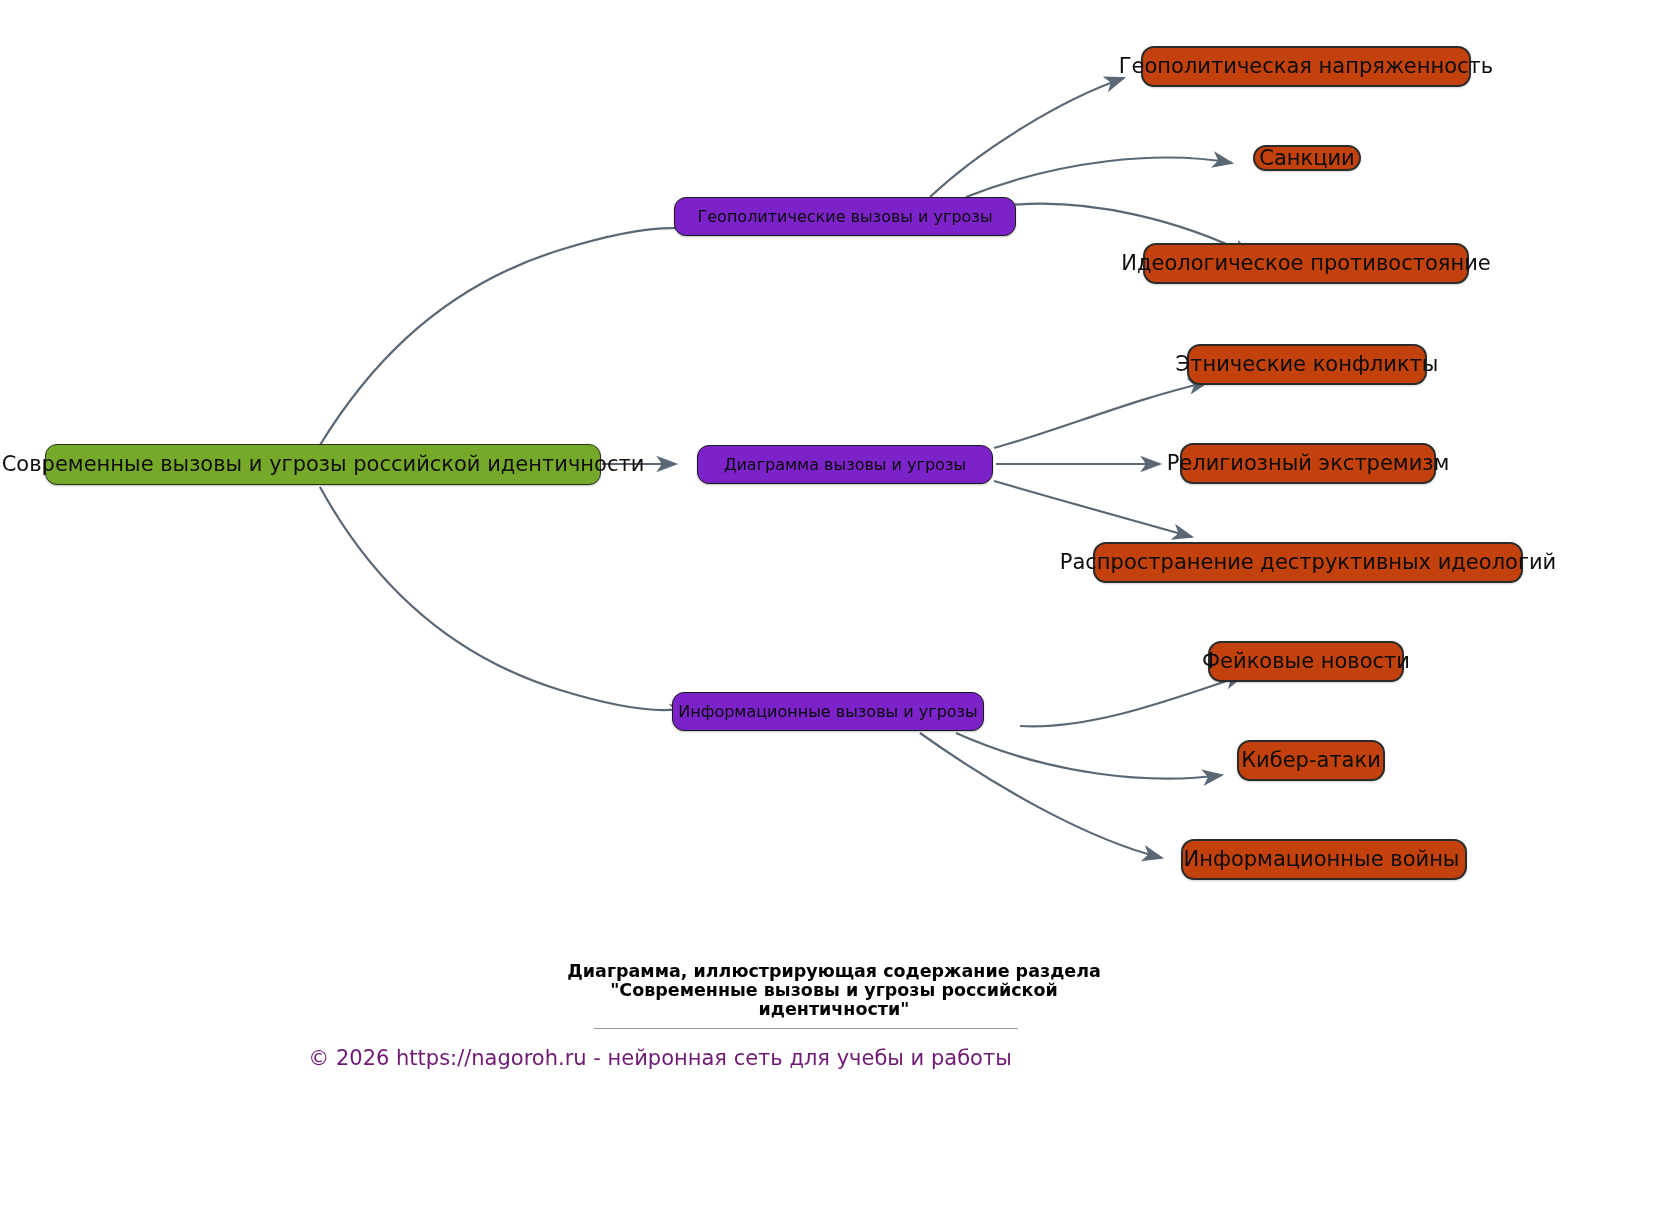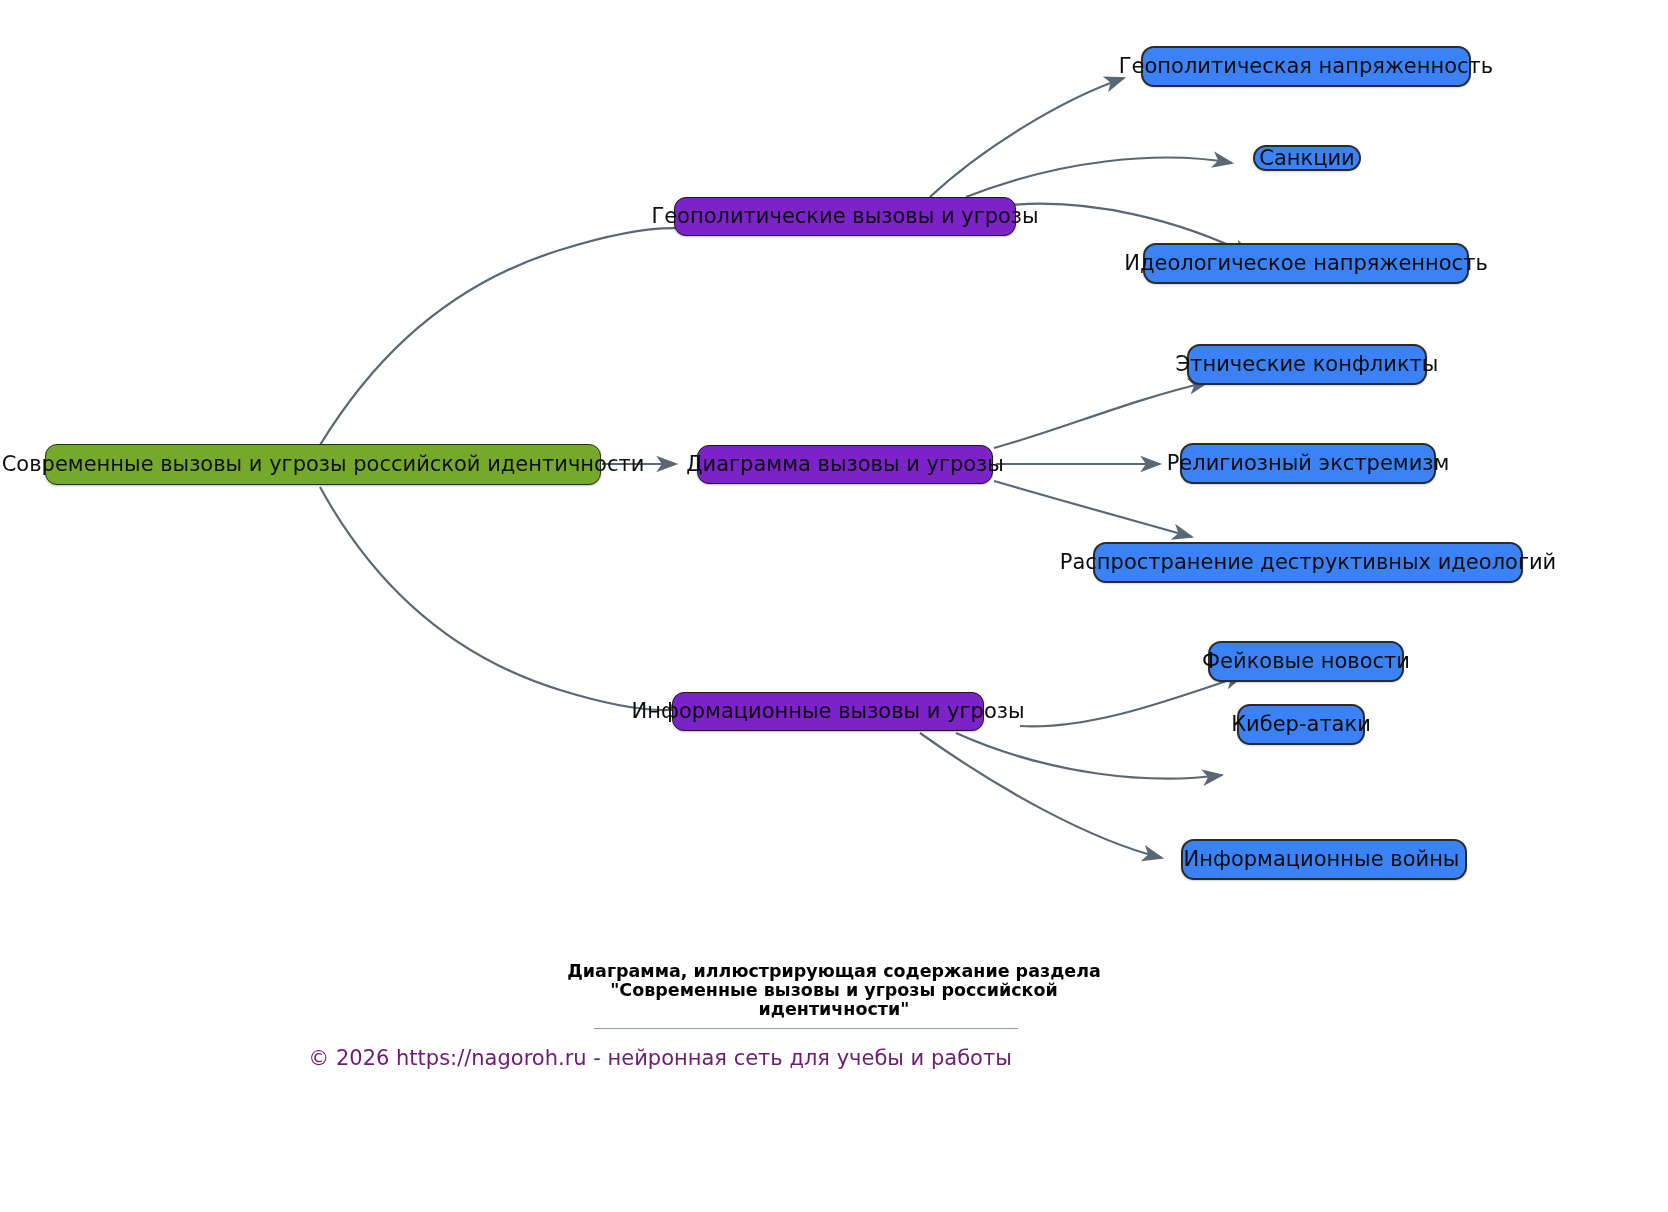--- a/index.html
+++ b/index.html
@@ -45,26 +45,26 @@
     color: #101010;
     font-size: 21px;
     padding: 0 14px;
     box-shadow: 0 1px 2px rgba(0,0,0,0.25);
   }
   .node-branch {
     background: #7b22c9;
     border: 1.6px solid #1a1a1a;
     border-radius: 12px;
     color: #0d0d0d;
-    font-size: 21px;
+    font-size: 16px;
     padding: 0 14px;
     box-shadow: 0 1px 2px rgba(0,0,0,0.25);
   }
   .node-leaf {
-    background: #3b82f6;
+    background: #c2410c;
     border: 2px solid #2b2b2b;
     border-radius: 13px;
     color: #0d0d0d;
     font-size: 21px;
     padding: 0 16px;
     box-shadow: 0 1px 2px rgba(0,0,0,0.18);
   }
   .caption {
     position: absolute;
     left: 0;
@@ -132,21 +132,21 @@
     <span>Геополитические вызовы и угрозы</span>
   </div>
 
   <div class="node node-leaf" style="left:1141px; top:46px; width:330px; height:41px;">
     <span>Геополитическая напряженность</span>
   </div>
   <div class="node node-leaf" style="left:1253px; top:145px; width:108px; height:26px;">
     <span>Санкции</span>
   </div>
   <div class="node node-leaf" style="left:1143px; top:243px; width:326px; height:41px;">
-    <span>Идеологическое напряженность</span>
+    <span>Идеологическое противостояние</span>
   </div>
 
   <div class="node node-branch" style="left:697px; top:445px; width:296px; height:39px;">
     <span>Диаграмма вызовы и угрозы</span>
   </div>
 
   <div class="node node-leaf" style="left:1187px; top:344px; width:240px; height:41px;">
     <span>Этнические конфликты</span>
   </div>
   <div class="node node-leaf" style="left:1180px; top:443px; width:256px; height:41px;">
@@ -156,21 +156,21 @@
     <span>Распространение деструктивных идеологий</span>
   </div>
 
   <div class="node node-branch" style="left:672px; top:692px; width:312px; height:39px;">
     <span>Информационные вызовы и угрозы</span>
   </div>
 
   <div class="node node-leaf" style="left:1208px; top:641px; width:196px; height:41px;">
     <span>Фейковые новости</span>
   </div>
-  <div class="node node-leaf" style="left:1237px; top:704px; width:128px; height:41px;">
+  <div class="node node-leaf" style="left:1237px; top:740px; width:148px; height:41px;">
     <span>Кибер-атаки</span>
   </div>
   <div class="node node-leaf" style="left:1181px; top:839px; width:286px; height:41px;padding-left:11px;">
     <span>Информационные войны</span>
   </div>
 
   <div class="caption" style="top:962px;">
     <span class="caption-line">Диаграмма, иллюстрирующая содержание раздела</span>
     <span class="caption-line">"Современные вызовы и угрозы российской</span>
     <span class="caption-line">идентичности"</span>

